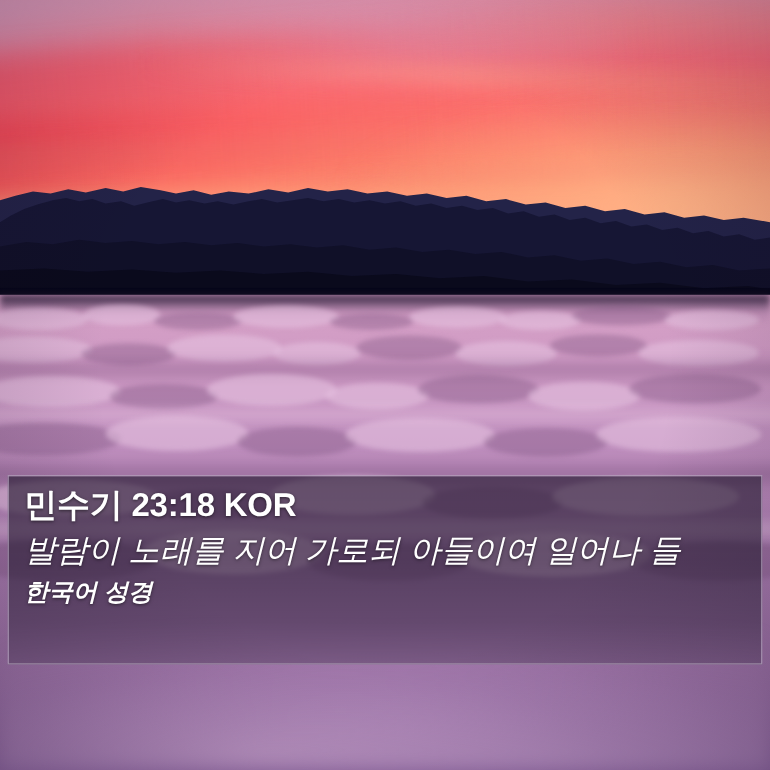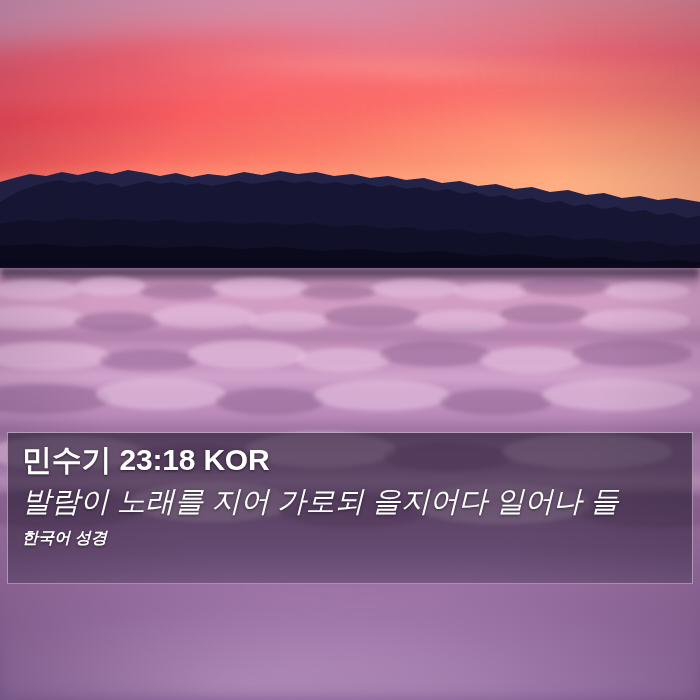--- a/index.html
+++ b/index.html
@@ -178,21 +178,21 @@
     background: radial-gradient(ellipse at 50% 48%, rgba(0,0,0,0) 52%, rgba(20,8,30,0.22) 100%);
     pointer-events: none;
   }
 
   
   .verse-card {
     position: absolute;
     left: 7px;
     top: 432px;
     width: 686px;
-    height: 152px;
+    height: 172px;
     box-sizing: border-box;
     border: 1.5px solid rgba(226,210,232,0.58);
     background: linear-gradient(to bottom,
         rgba(34,24,46,0.62) 0%,
         rgba(36,26,48,0.60) 45%,
         rgba(44,32,56,0.50) 78%,
         rgba(60,44,72,0.38) 100%);
     padding: 9px 14px 0 14px;
   }
   .verse-title {
@@ -212,21 +212,21 @@
     line-height: 39px;
     font-style: italic;
     font-weight: normal;
     letter-spacing: -0.1px;
     text-shadow: 0 1px 3px rgba(0,0,0,0.5);
   }
   .verse-body .vline { display: block; white-space: nowrap; }
   .verse-footer {
     margin: 6px 0 12px 0;
     color: #ffffff;
-    font-size: 16px;
+    font-size: 22px;
     line-height: 22px;
     font-style: italic;
     font-weight: bold;
     letter-spacing: 0.1px;
     text-shadow: 0 1px 3px rgba(0,0,0,0.55);
   }
 </style>
 </head>
 <body>
 
@@ -323,18 +323,18 @@
     </div>
 
     <div class="bottom-mist"></div>
   </div>
 
   <div class="vignette"></div>
 
   <div class="verse-card">
     <div class="verse-title">민수기 23:18 KOR</div>
     <div class="verse-body">
-      <span class="vline">발람이 노래를 지어 가로되 을지어다 일어나 들</span>
+      <span class="vline">발람이 노래를 지어 가로되 아들이여 일어나 들</span>
     </div>
     <div class="verse-footer">한국어 성경</div>
   </div>
 
 </div>
 
 </body></html>

